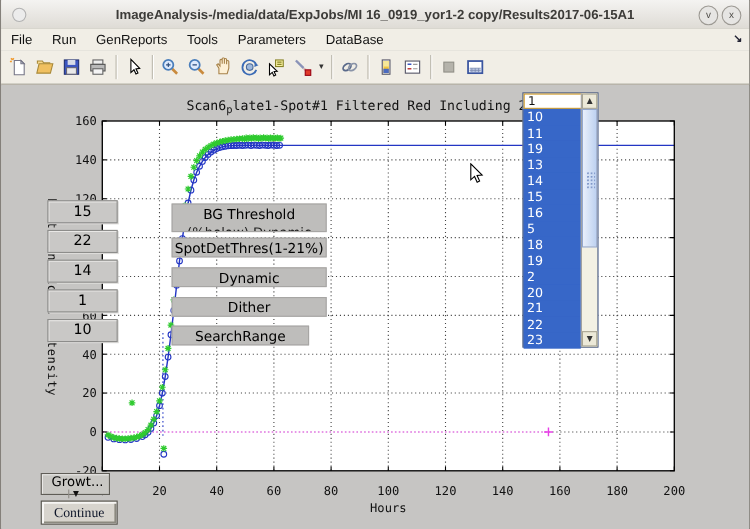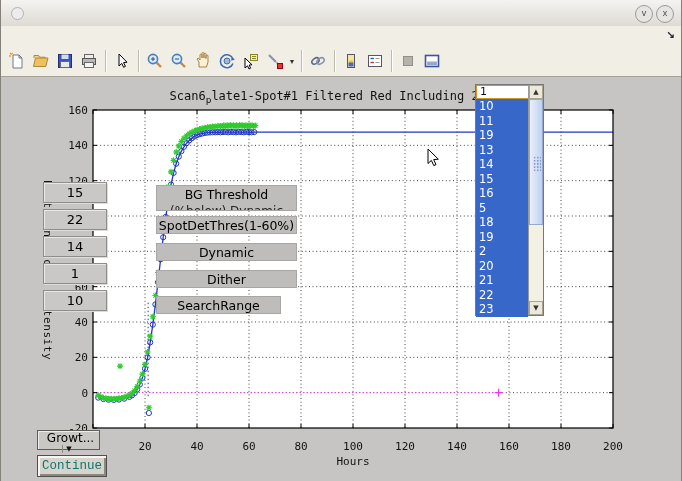--- a/index.html
+++ b/index.html
@@ -41,21 +41,21 @@
     font-family:"DejaVu Sans",sans-serif;line-height:16px;padding-top:1px;margin-left:36px;}
   .label-line2{font-size:12px;color:#222;}
   .popup-btn{position:absolute;left:36px;top:352px;width:63px;height:20px;box-sizing:border-box;
     background:#c9c8c4;border:1px solid #5f5d57;box-shadow:inset 1px 1px 0 #eeedeb;
     font-size:12px;display:flex;align-items:center;z-index:3;font-family:"DejaVu Sans",sans-serif;flex-direction:column;}
   .popup-btn .lbl{flex:1;padding-left:4px;}
   .popup-btn .caret{font-size:7px;padding:0 3px;border-left:1px solid #8f8d87;color:#111;}
   .continue-btn{position:absolute;left:36px;top:377px;width:70px;height:22px;box-sizing:border-box;
     background:#d7d4cd;border:1px solid #514f49;
     box-shadow:inset 1px 1px 0 1px #f7f6f4, inset -1px -1px 0 1px #8b897f;
-    font-size:12.5px;color:#0f766e;z-index:3;font-family:Liberation Mono, monospace;padding:0;}
+    font-size:12.5px;color:#0f172a;z-index:3;font-family:Liberation Serif, serif;padding:0;}
   
   .dropdown{position:absolute;left:474px;top:6px;width:69px;height:232px;z-index:6;
     border:1px solid #777;background:#3767c8;box-sizing:border-box;font-family:"DejaVu Sans",sans-serif;}
   .dd-edit{position:absolute;left:0;top:0;width:52px;height:12px;background:#fff;color:#111;
     border:1px solid #cf9822;font-size:11px;line-height:12px;padding-left:3px;}
   .dd-list{position:absolute;left:0;top:14px;width:52px;bottom:0;}
   .dd-item{height:14.5px;line-height:14.5px;font-size:11.5px;color:#fff;padding-left:3px;background:#3767c8;}
   .dd-scroll{position:absolute;right:0;top:0;width:15px;height:230px;background:#f3f1e4;border-left:1px solid #999;box-sizing:border-box;}
   .dd-up,.dd-down{position:absolute;left:0;width:14px;height:14px;background:#ece9d8;border:1px solid #a9a592;
     box-sizing:border-box;font-size:7px;line-height:12px;text-align:center;color:#333;}
@@ -68,25 +68,34 @@
   
   .cursor{position:absolute;z-index:9;pointer-events:none;}
 </style>
 </head>
 <body>
 
 <div class="window">
 
   <div class="titlebar">
     <span class="tb-menu-btn"></span>
+    <span class="tb-title">ImageAnalysis-/media/data/ExpJobs/MI 16_0919_yor1-2 copy/Results2017-06-15A1</span>
     <span class="tb-btn tb-shade">v</span>
     <span class="tb-btn tb-close">x</span>
   </div>
 
   <div class="menubar">
+    <div class="menu-items" style="display:flex;">
+        <span class="menu-item">File</span>
+        <span class="menu-item">Run</span>
+        <span class="menu-item">GenReports</span>
+        <span class="menu-item">Tools</span>
+        <span class="menu-item">Parameters</span>
+        <span class="menu-item">DataBase</span>
+      </div>
     <span class="dock-arrow">↘</span>
   </div>
 
   <div class="toolbar">
     <span class="tool">
       <svg width="18" height="18">
           <path d="M5,3 h6 l3,3 v10 h-9 z" fill="#fff" stroke="#778"></path>
           <path d="M11,3 l3,3 h-3 z" fill="#cfd6e4" stroke="#778"></path>
           <path d="M2,1 l1.4,1.4 M4.6,1 l-1.2,1.4 M1,4 l1.8,0" stroke="#f09a2e" stroke-width="1.4"></path>
         </svg>
@@ -421,21 +430,21 @@
       </svg>
 
     <div id="controls">
         <div class="val-box" style="left: 42px; top: 104px; width: 64px; height: 21px;">15</div>
         <div class="label-btn" style="left: 119px; top: 107px; width: 141px; height: 26px;">
           <div>BG Threshold</div>
           <div class="label-line2">(%below) Dynamic</div>
         </div>
         <div class="val-box" style="left: 42px; top: 131px; width: 64px; height: 21px;">22</div>
         <div class="label-btn" style="left: 119px; top: 138px; width: 141px; height: 18px;">
-          <div>SpotDetThres(1-60%)</div>
+          <div>SpotDetThres(1-21%)</div>
         </div>
         <div class="val-box" style="left: 42px; top: 158px; width: 64px; height: 21px;">14</div>
         <div class="label-btn" style="left: 119px; top: 165px; width: 141px; height: 18px;">
           <div>Dynamic</div>
         </div>
         <div class="val-box" style="left: 42px; top: 185px; width: 64px; height: 21px;">1</div>
         <div class="label-btn" style="left: 119px; top: 192px; width: 141px; height: 18px;">
           <div>Dither</div>
         </div>
         <div class="val-box" style="left: 42px; top: 212px; width: 64px; height: 21px;">10</div>

